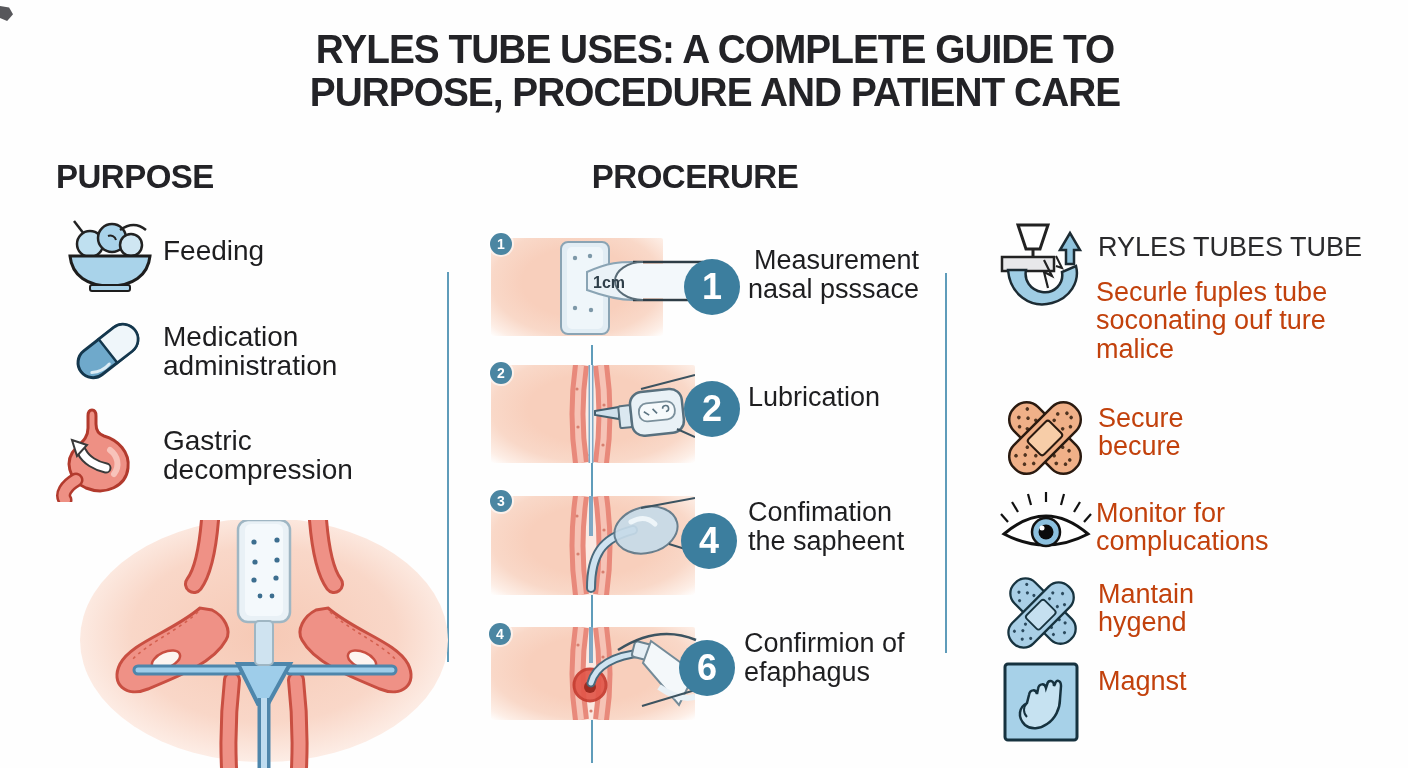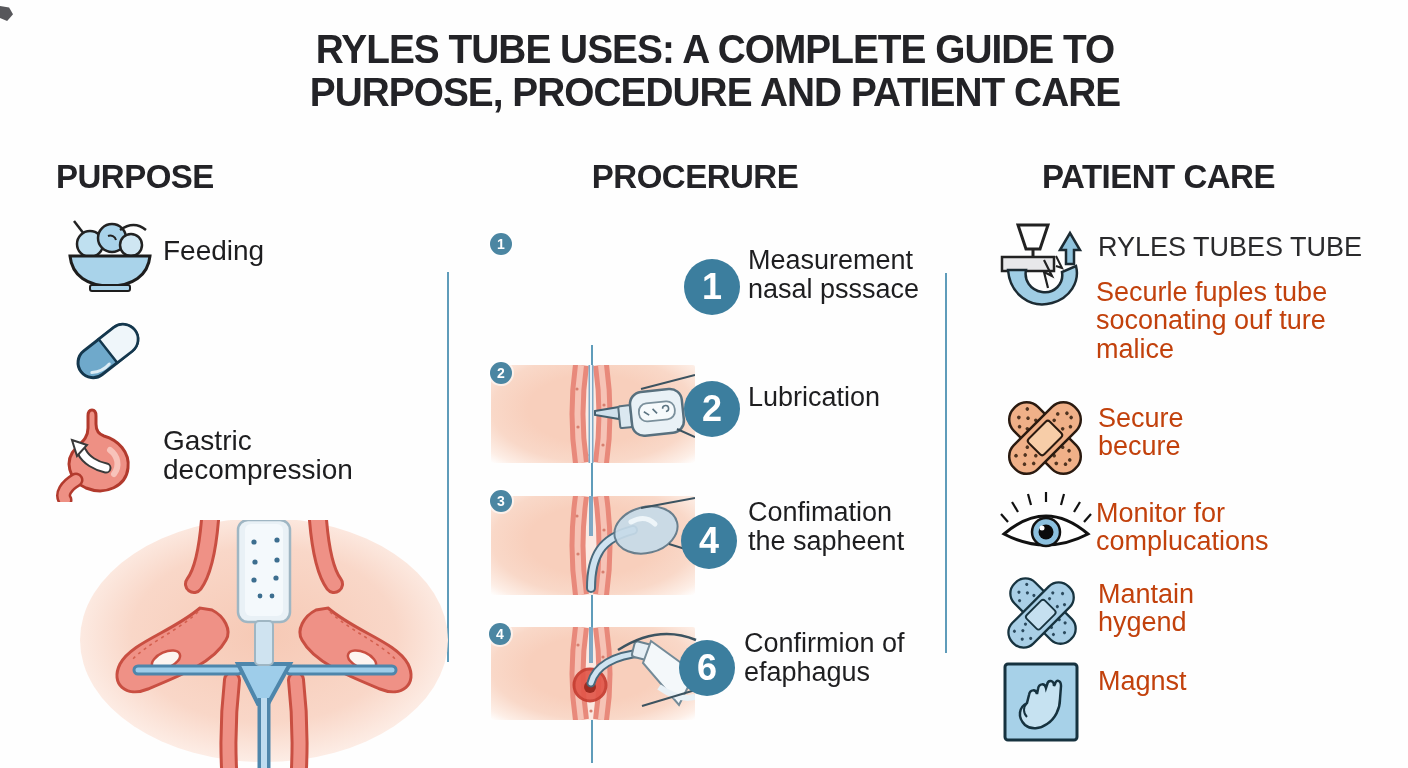--- a/index.html
+++ b/index.html
@@ -64,20 +64,22 @@
 
   <div class="abs" style="left:66px;top:314px;">
     <svg width="84" height="74" viewBox="0 0 84 74">
       <g transform="rotate(-38 42 37)">
         <rect x="8" y="22" width="68" height="30" rx="15" fill="#6fa9cb" stroke="#14374d" stroke-width="3"></rect>
         <path d="M42,22 H61 a15,15 0 0 1 0,30 H42 Z" fill="#eff6fa" stroke="#14374d" stroke-width="2.5"></path>
         <path d="M16,44 q9,6 19,4" fill="none" stroke="#dcecf5" stroke-width="3" stroke-linecap="round"></path>
       </g>
     </svg>
   </div>
+  <div class="abs p-label ml" style="left:163px;top:322px;">Medication
+administration</div>
 
   <div class="abs" style="left:52px;top:408px;">
     <svg width="100" height="94" viewBox="0 0 100 94">
       <path d="M40,2 C37,2 36,4 36,8 L36,20 C36,30 30,34 24,40 C12,52 16,72 34,80 C54,88 74,78 76,60 C78,44 66,32 52,28 C46,26 44,22 44,16 L44,8 C44,4 43,2 40,2 Z" fill="#ee9084" stroke="#b23a2d" stroke-width="3"></path>
       <path d="M24,72 C14,78 9,86 13,92" fill="none" stroke="#b23a2d" stroke-width="15" stroke-linecap="round"></path>
       <path d="M24,72 C14,78 9,86 13,92" fill="none" stroke="#ee9084" stroke-width="10" stroke-linecap="round"></path>
       <path d="M58,42 C66,48 68,58 62,66" fill="none" stroke="#f8c3ba" stroke-width="6" stroke-linecap="round"></path>
       <path d="M54,60 C44,58 34,52 30,44" fill="none" stroke="#3a3a3a" stroke-width="11" stroke-linecap="round"></path>
       <path d="M54,60 C44,58 34,52 30,44" fill="none" stroke="#ffffff" stroke-width="7" stroke-linecap="round"></path>
       <polygon points="20,32 35,37 25,48" fill="#ffffff" stroke="#3a3a3a" stroke-width="2"></polygon>
@@ -135,22 +137,39 @@
         <circle cx="180" cy="76" r="2.4"></circle>
           <circle cx="192" cy="76" r="2.4"></circle>
       </g>
       <rect x="175" y="101" width="18" height="44" rx="4" fill="#cfe3f0" stroke="#9fb6c3" stroke-width="2"></rect>
     </svg>
   </div>
 
   <div class="abs colhead" style="left:560px;top:158px;width:270px;text-align:center;">PROCERURE</div>
 
   <div class="abs badge" style="left:490px;top:233px;">1</div>
+  <div class="abs step-img" style="left:491px;top:238px;width:172px;height:98px;">
+    <svg width="215" height="98" viewBox="0 0 215 98" style="overflow:visible">
+      <rect x="70" y="4" width="48" height="92" rx="7" fill="#e2edf4" stroke="#8aa4b4" stroke-width="2"></rect>
+      <rect x="76" y="9" width="36" height="82" rx="5" fill="#eff6fa"></rect>
+      <g fill="#7d98a8">
+          <circle cx="84" cy="20" r="2.2"></circle>
+          <circle cx="99" cy="18" r="2.2"></circle>
+          <circle cx="84" cy="70" r="2.2"></circle>
+          <circle cx="100" cy="72" r="2.2"></circle>
+        </g>
+      <path d="M96,34 C118,24 130,24 142,24 L142,62 C130,62 118,60 96,52 Z" fill="#eaf2f7" stroke="#8aa4b4" stroke-width="2"></path>
+      <path d="M142,24 H212 M142,62 H212" fill="none" stroke="#2e3d46" stroke-width="2.5"></path>
+      <path d="M152,24 A28,19 0 0 0 152,62" fill="#f3f8fb" stroke="#5a6d78" stroke-width="2"></path>
+      <rect x="152" y="26" width="62" height="34" fill="#f3f8fb"></rect>
+      <text x="118" y="50" text-anchor="middle" font-size="16" font-weight="600" fill="#2f3f49">1cm</text>
+    </svg>
+  </div>
   <div class="abs bigcircle" style="left:684px;top:259px;">1</div>
-  <div class="abs s-label ml" style="left:748px;top:246px;">Measurement
+  <div class="abs s-label ml" style="left:748px;top:246px;text-align:right;">Measurement
 nasal psssace</div>
 
   <div class="abs badge" style="left:490px;top:362px;">2</div>
   <div class="abs step-img" style="left:491px;top:365px;width:204px;height:98px;">
     <svg width="204" height="98" viewBox="0 0 204 98">
       <rect x="92" y="0" width="16" height="98" fill="#fbe9e2"></rect>
       <path d="M90,0 q-7,49 0,98" fill="none" stroke="#e8897b" stroke-width="16"></path>
       <path d="M90,0 q-7,49 0,98" fill="none" stroke="#f6c3b6" stroke-width="6"></path>
       <path d="M110,0 q7,49 0,98" fill="none" stroke="#e8897b" stroke-width="16"></path>
       <path d="M110,0 q7,49 0,98" fill="none" stroke="#f6c3b6" stroke-width="6"></path>
@@ -232,21 +251,20 @@
   <div class="abs conn" style="left:600px;top:628px;">
     <svg width="130" height="90" viewBox="0 0 130 90">
       <path d="M18,22 Q58,-4 96,12" fill="none" stroke="#3c5360" stroke-width="2.5"></path>
       <path d="M42,78 L122,54" fill="none" stroke="#3c5360" stroke-width="2"></path>
     </svg>
   </div>
   <div class="abs bigcircle" style="left:679px;top:640px;">6</div>
   <div class="abs s-label ml" style="left:744px;top:629px;">Confirmion of
 efaphagus</div>
 
-  <div class="abs colhead" style="left:1042px;top:158px;">PATIENT CARE</div>
 
   <div class="abs" style="left:1000px;top:222px;">
     <svg width="84" height="88" viewBox="0 0 84 88">
       <polygon points="18,3 48,3 40,27 26,27" fill="#ffffff" stroke="#222" stroke-width="3"></polygon>
       <line x1="33" y1="27" x2="33" y2="37" stroke="#222" stroke-width="3"></line>
       <rect x="2" y="35" width="52" height="14" fill="#e8e8ea" stroke="#222" stroke-width="2.5"></rect>
       <path d="M60,28 L70,11 L80,28 L74,28 L74,42 L66,42 L66,28 Z" fill="#8fc3dd" stroke="#1c2b33" stroke-width="2.5"></path>
       <path d="M8,48 C10,72 30,87 52,81 C70,76 80,60 76,44 L62,50 C64,62 54,72 42,70 C30,68 24,58 26,48 Z" fill="#9fcde4" stroke="#1c2b33" stroke-width="2.5"></path>
       <path d="M44,38 L52,54 L44,50 L48,66" fill="none" stroke="#222" stroke-width="2.2"></path>
       <path d="M56,34 L62,46 L56,44" fill="#ffffff" stroke="#222" stroke-width="2"></path>

